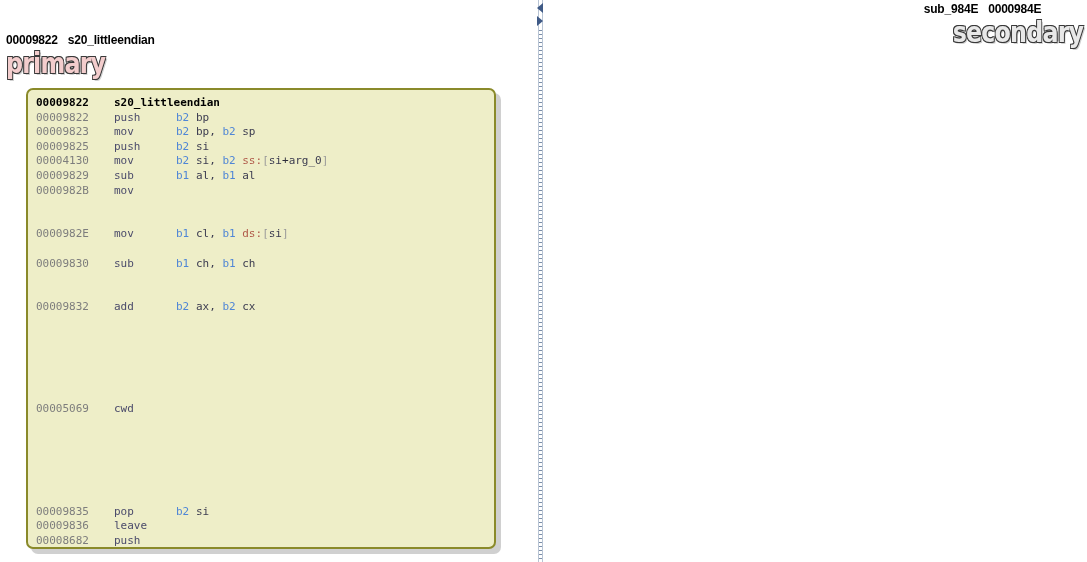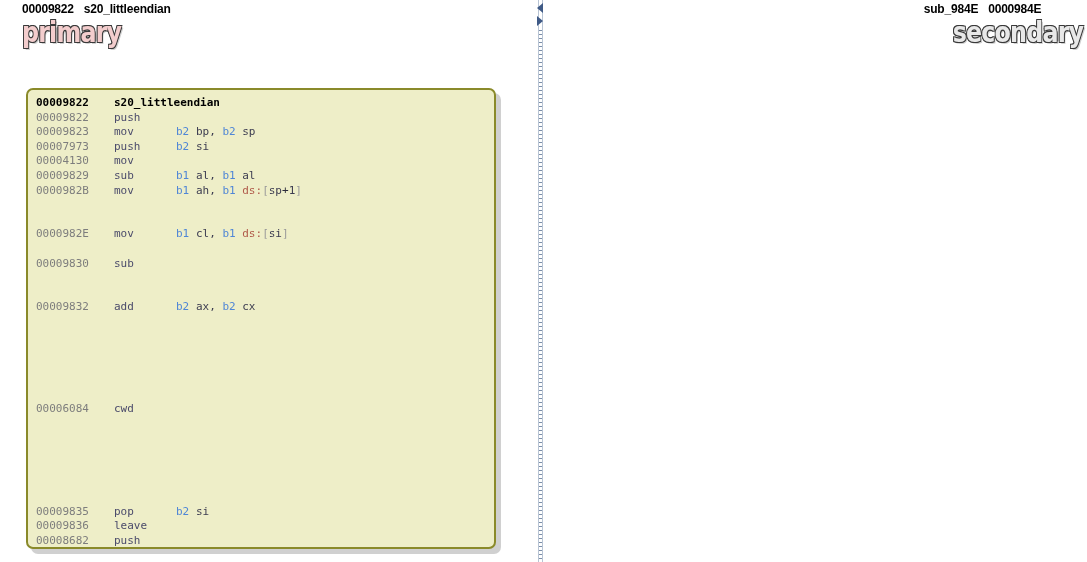--- a/index.html
+++ b/index.html
@@ -61,21 +61,21 @@
   #splitter .arrow svg { display:block; }
   #splitter .arrow-up   { top: 2px; }
   #splitter .arrow-down { top: 15px; }
 
   
   .pane-head {
     position: absolute;
     top: 0;
     height: 52px;
   }
-  .head-left  { left: 22px;  text-align: left;  }
+  .head-left  { left: 6px;  text-align: left; margin-top: 31px;  }
   .head-right { right: 4px; }
 
   .head-meta {
     font-family: "Liberation Sans", sans-serif;
     font-size: 12px;
     font-weight: bold;
     color: #000000;
     letter-spacing: -0.2px;
     white-space: nowrap;
     line-height: 14px;
@@ -179,41 +179,41 @@
 <div id="pane-left">
 
   <div class="pane-head head-left">
     <div class="head-meta"><span class="addr">00009822</span><span>s20_littleendian</span></div>
     <div class="head-title title-primary">primary</div>
   </div>
 
   <div class="code-box" id="code-box-left">
     <div class="code-inner">
         <div class="row hdr"><span class="addr">00009822</span><span class="mnem">s20_littleendian</span><span class="ops"></span></div>
-        <div class="row"><span class="addr">00009822</span><span class="mnem">push</span></div>
+        <div class="row"><span class="addr">00009822</span><span class="mnem">push</span><span class="ops"><span class="t-sz">b2</span> <span class="t-reg">bp</span></span></div>
         <div class="row"><span class="addr">00009823</span><span class="mnem">mov</span><span class="ops"><span class="t-sz">b2</span> <span class="t-reg">bp</span><span class="t-punc">,</span> <span class="t-sz">b2</span> <span class="t-reg">sp</span></span></div>
-        <div class="row"><span class="addr">00007973</span><span class="mnem">push</span><span class="ops"><span class="t-sz">b2</span> <span class="t-reg">si</span></span></div>
-        <div class="row"><span class="addr">00004130</span><span class="mnem">mov</span></div>
+        <div class="row"><span class="addr">00009825</span><span class="mnem">push</span><span class="ops"><span class="t-sz">b2</span> <span class="t-reg">si</span></span></div>
+        <div class="row"><span class="addr">00004130</span><span class="mnem">mov</span><span class="ops"><span class="t-sz">b2</span> <span class="t-reg">si</span><span class="t-punc">,</span> <span class="t-sz">b2</span> <span class="t-seg">ss:</span><span class="t-brk">[</span><span class="t-reg">si</span>+<span class="t-reg">arg_0</span><span class="t-brk">]</span></span></div>
         <div class="row"><span class="addr">00009829</span><span class="mnem">sub</span><span class="ops"><span class="t-sz">b1</span> <span class="t-reg">al</span><span class="t-punc">,</span> <span class="t-sz">b1</span> <span class="t-reg">al</span></span></div>
-        <div class="row"><span class="addr">0000982B</span><span class="mnem">mov</span><span class="ops"><span class="t-sz">b1</span> <span class="t-reg">ah</span><span class="t-punc">,</span> <span class="t-sz">b1</span> <span class="t-seg">ds:</span><span class="t-brk">[</span><span class="t-reg">sp</span>+<span class="t-num">1</span><span class="t-brk">]</span></span></div>
+        <div class="row"><span class="addr">0000982B</span><span class="mnem">mov</span></div>
         <div class="row blank">&nbsp;</div>
         <div class="row blank">&nbsp;</div>
         <div class="row"><span class="addr">0000982E</span><span class="mnem">mov</span><span class="ops"><span class="t-sz">b1</span> <span class="t-reg">cl</span><span class="t-punc">,</span> <span class="t-sz">b1</span> <span class="t-seg">ds:</span><span class="t-brk">[</span><span class="t-reg">si</span><span class="t-brk">]</span></span></div>
         <div class="row blank">&nbsp;</div>
-        <div class="row"><span class="addr">00009830</span><span class="mnem">sub</span></div>
+        <div class="row"><span class="addr">00009830</span><span class="mnem">sub</span><span class="ops"><span class="t-sz">b1</span> <span class="t-reg">ch</span><span class="t-punc">,</span> <span class="t-sz">b1</span> <span class="t-reg">ch</span></span></div>
         <div class="row blank">&nbsp;</div>
         <div class="row blank">&nbsp;</div>
         <div class="row"><span class="addr">00009832</span><span class="mnem">add</span><span class="ops"><span class="t-sz">b2</span> <span class="t-reg">ax</span><span class="t-punc">,</span> <span class="t-sz">b2</span> <span class="t-reg">cx</span></span></div>
         <div class="row blank">&nbsp;</div>
         <div class="row blank">&nbsp;</div>
         <div class="row blank">&nbsp;</div>
         <div class="row blank">&nbsp;</div>
         <div class="row blank">&nbsp;</div>
         <div class="row blank">&nbsp;</div>
-        <div class="row"><span class="addr">00006084</span><span class="mnem">cwd</span><span class="ops"></span></div>
+        <div class="row"><span class="addr">00005069</span><span class="mnem">cwd</span><span class="ops"></span></div>
         <div class="row blank">&nbsp;</div>
         <div class="row blank">&nbsp;</div>
         <div class="row blank">&nbsp;</div>
         <div class="row blank">&nbsp;</div>
         <div class="row blank">&nbsp;</div>
         <div class="row blank">&nbsp;</div>
         <div class="row"><span class="addr">00009835</span><span class="mnem">pop</span><span class="ops"><span class="t-sz">b2</span> <span class="t-reg">si</span></span></div>
         <div class="row"><span class="addr">00009836</span><span class="mnem">leave</span><span class="ops"></span></div>
         <div class="row"><span class="addr">00008682</span><span class="mnem">push</span><span class="ops"></span></div>
       </div>

